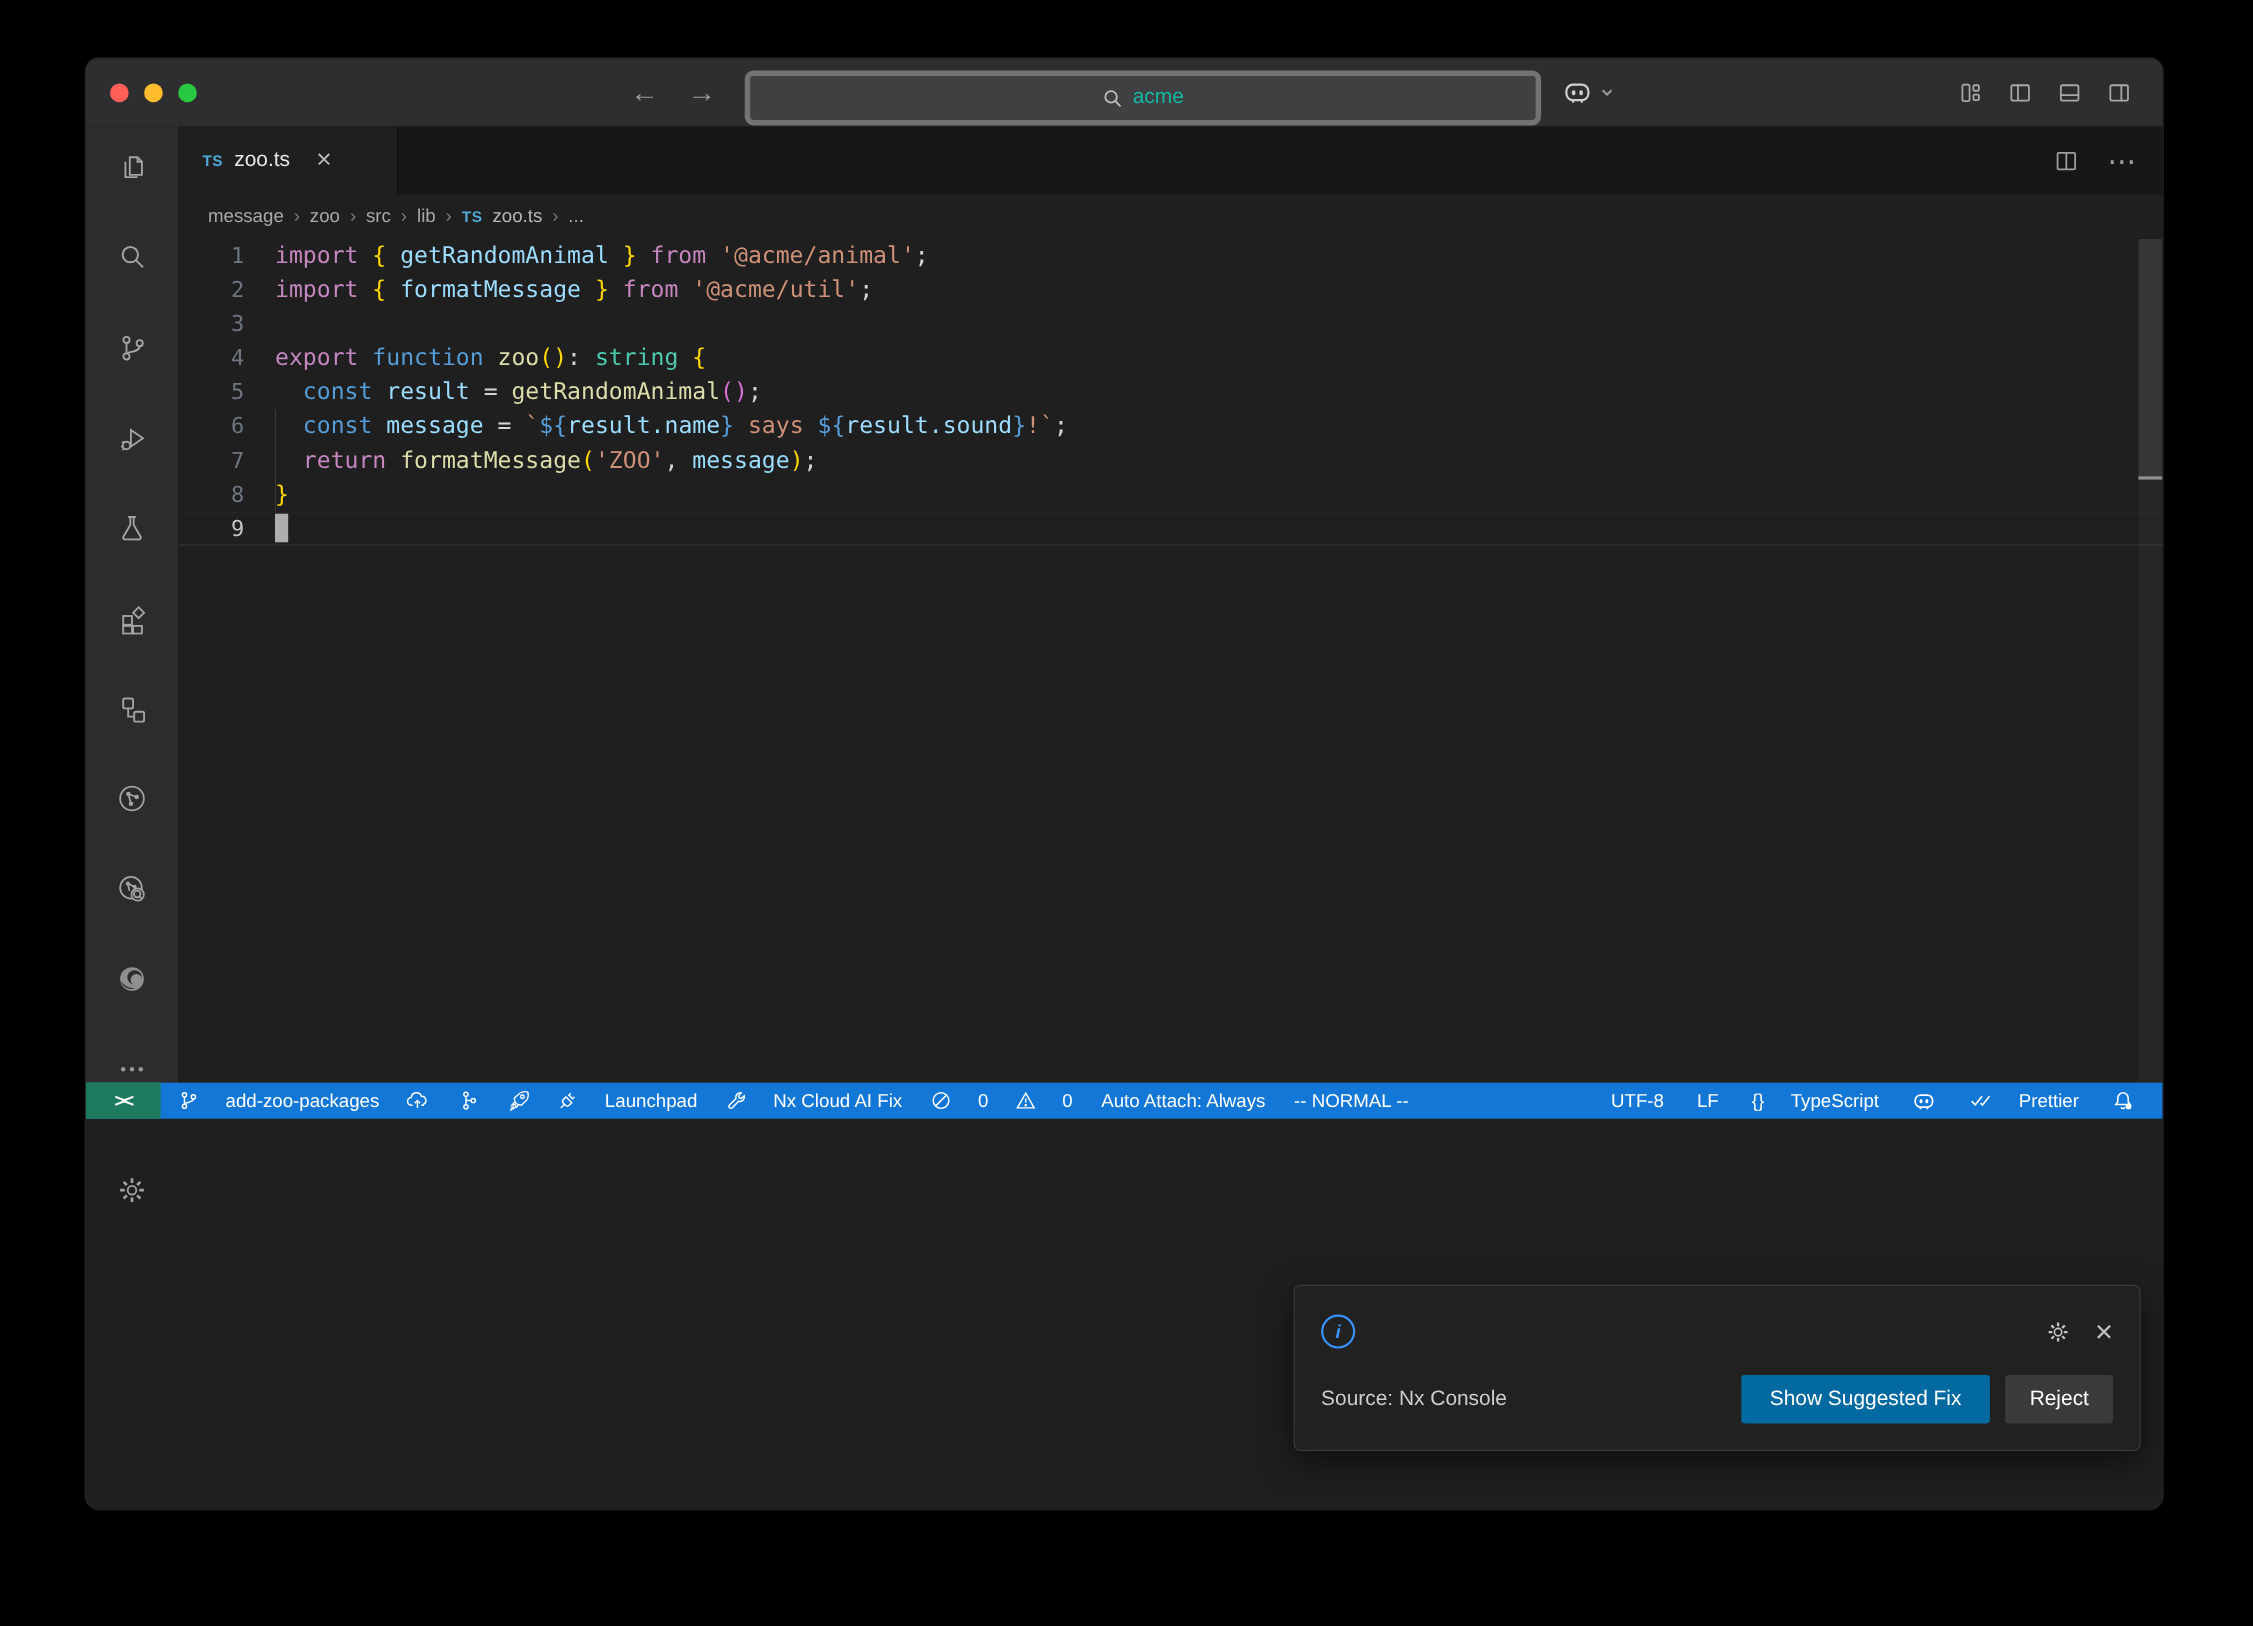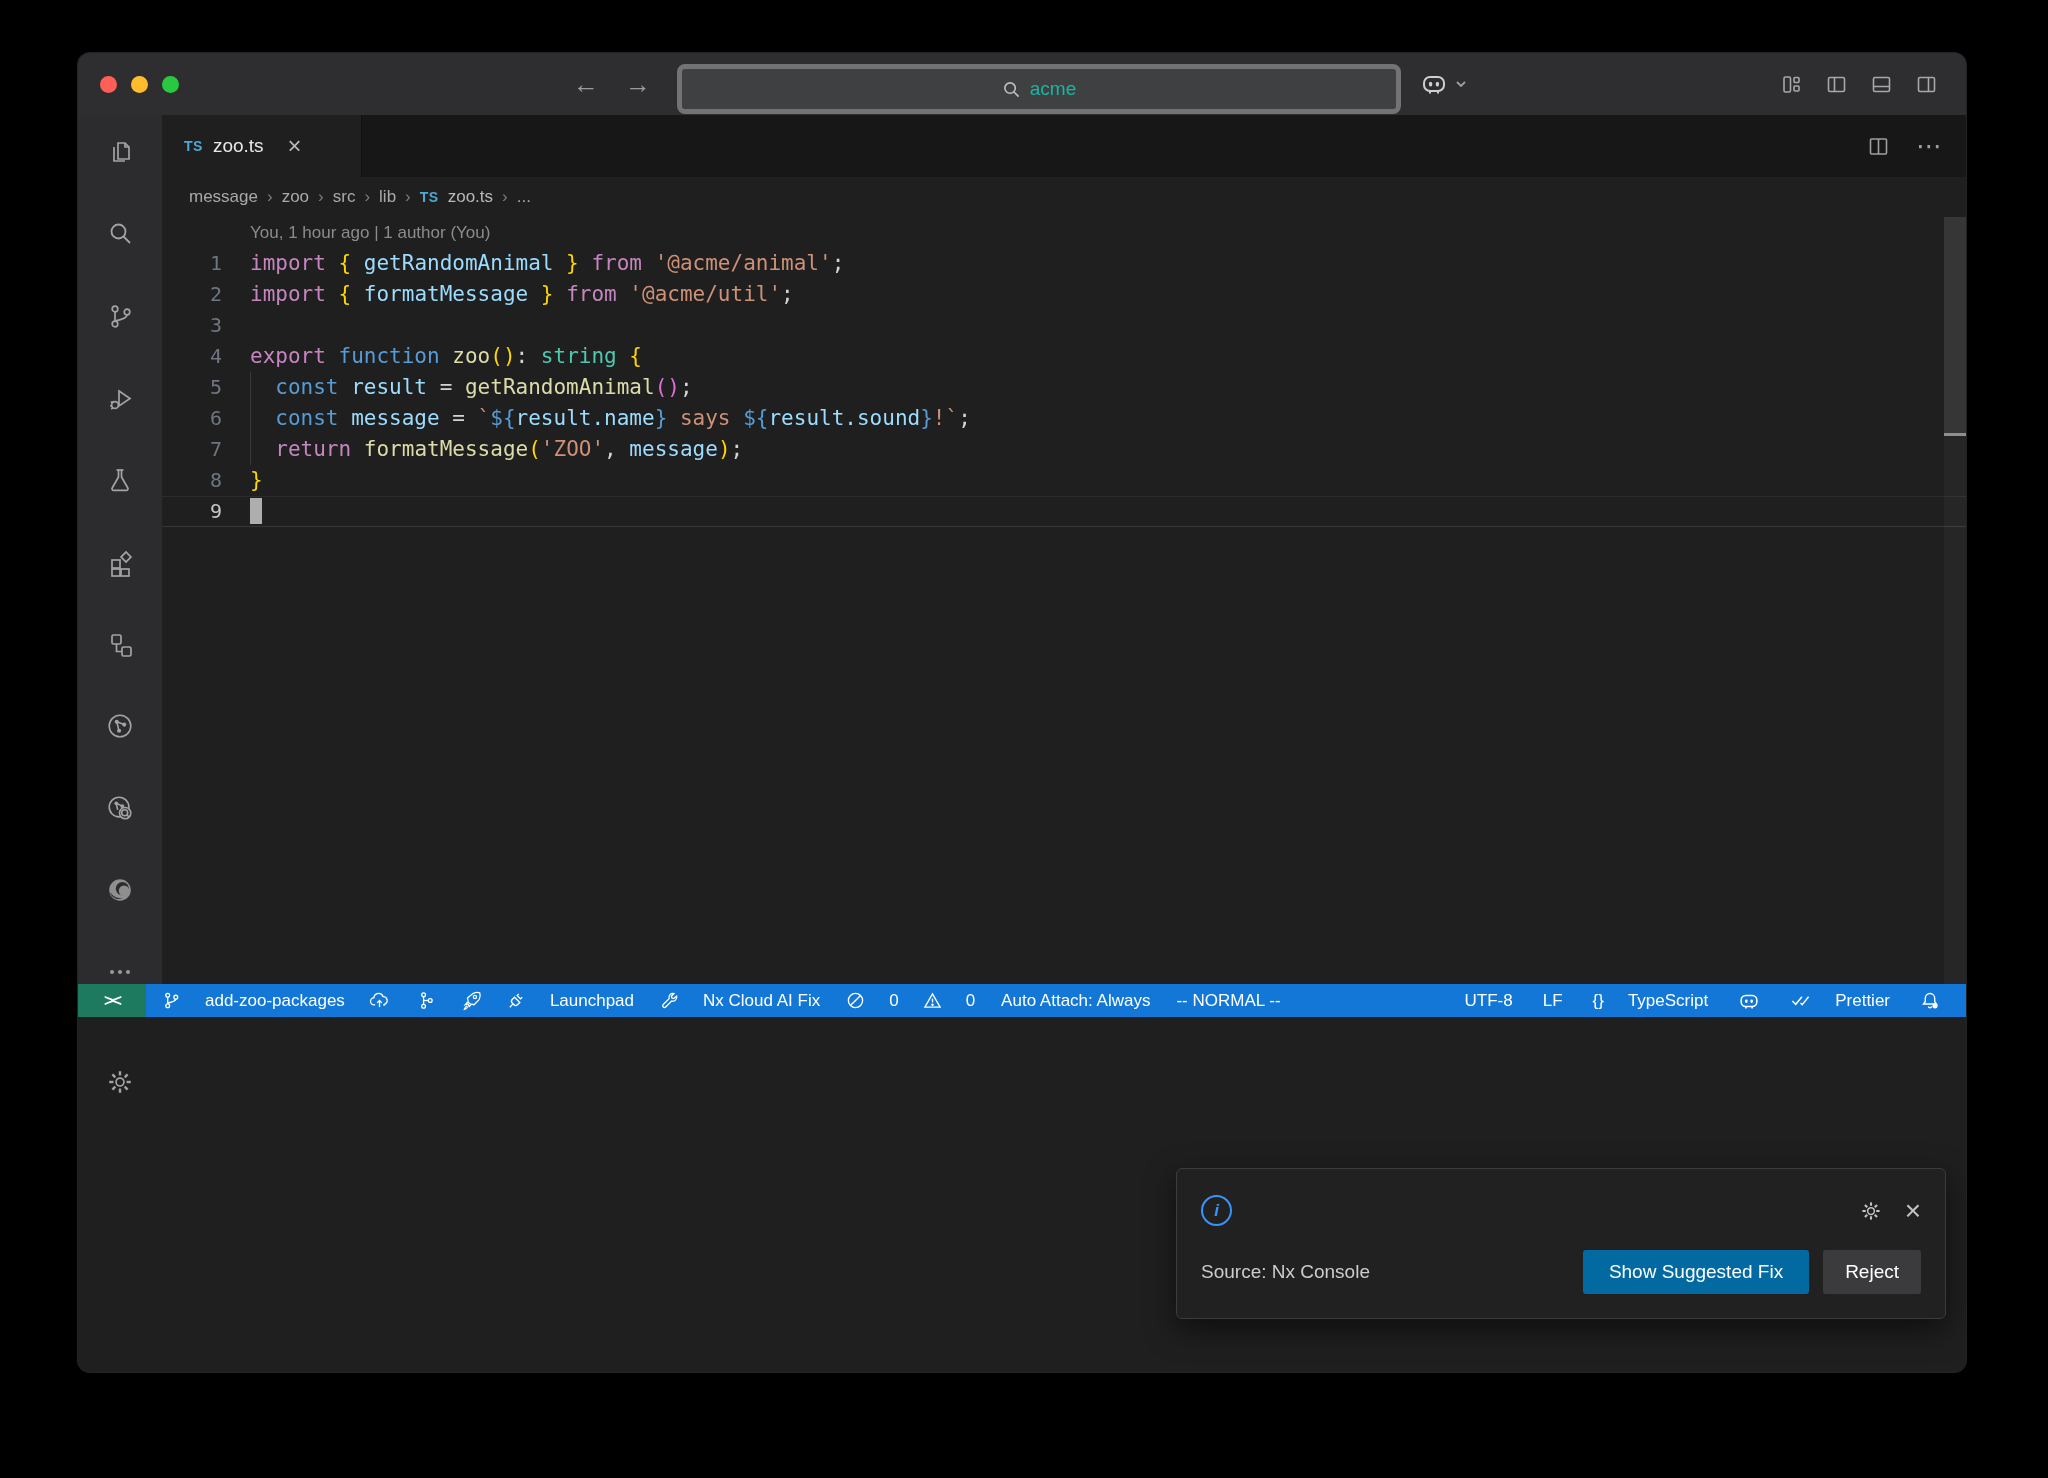--- a/index.html
+++ b/index.html
@@ -279,21 +279,20 @@
           <span class="bc-sep">›</span>
         <span>lib</span>
           <span class="bc-sep">›</span>
         <span class="ts-badge">TS</span>
         <span class="bc-file">zoo.ts</span>
           <span class="bc-sep">›</span>
         <span>...</span>
       </div>
 
       <div class="codearea">
-        <div class="blame">You, 1 hour ago | 1 author (You)</div>
         <div>
             <div class="crow"><div class="ln">1</div><div class="lc"><span class="tk-kw">import </span><span class="tk-b1">{ </span><span class="tk-var">getRandomAnimal </span><span class="tk-b1">} </span><span class="tk-kw">from </span><span class="tk-str">'@acme/animal'</span><span class="tk-pun">;</span></div></div>
             <div class="crow"><div class="ln">2</div><div class="lc"><span class="tk-kw">import </span><span class="tk-b1">{ </span><span class="tk-var">formatMessage </span><span class="tk-b1">} </span><span class="tk-kw">from </span><span class="tk-str">'@acme/util'</span><span class="tk-pun">;</span></div></div>
             <div class="crow"><div class="ln">3</div><div class="lc"></div></div>
             <div class="crow"><div class="ln">4</div><div class="lc"><span class="tk-kw">export </span><span class="tk-st">function </span><span class="tk-fn">zoo</span><span class="tk-b1">()</span><span class="tk-pun">: </span><span class="tk-type">string </span><span class="tk-b1">{</span></div></div>
             <div class="crow"><div class="ln">5</div><div class="lc"><span class="tk-pun">  </span><span class="tk-st">const </span><span class="tk-var">result </span><span class="tk-pun">= </span><span class="tk-fn">getRandomAnimal</span><span class="tk-b2">()</span><span class="tk-pun">;</span></div></div>
             <div class="crow"><div class="ln">6</div><div class="lc"><span class="tk-pun">  </span><span class="tk-st">const </span><span class="tk-var">message </span><span class="tk-pun">= </span><span class="tk-str">`</span><span class="tk-st">${</span><span class="tk-var">result.name</span><span class="tk-st">}</span><span class="tk-str"> says </span><span class="tk-st">${</span><span class="tk-var">result.sound</span><span class="tk-st">}</span><span class="tk-str">!`</span><span class="tk-pun">;</span></div></div>
             <div class="crow"><div class="ln">7</div><div class="lc"><span class="tk-pun">  </span><span class="tk-kw">return </span><span class="tk-fn">formatMessage</span><span class="tk-b1">(</span><span class="tk-str">'ZOO'</span><span class="tk-pun">, </span><span class="tk-var">message</span><span class="tk-b1">)</span><span class="tk-pun">;</span></div></div>
             <div class="crow"><div class="ln">8</div><div class="lc"><span class="tk-b1">}</span></div></div>
             <div class="crow current"><div class="ln">9</div><div class="lc"><span class="cursor"></span></div></div>

